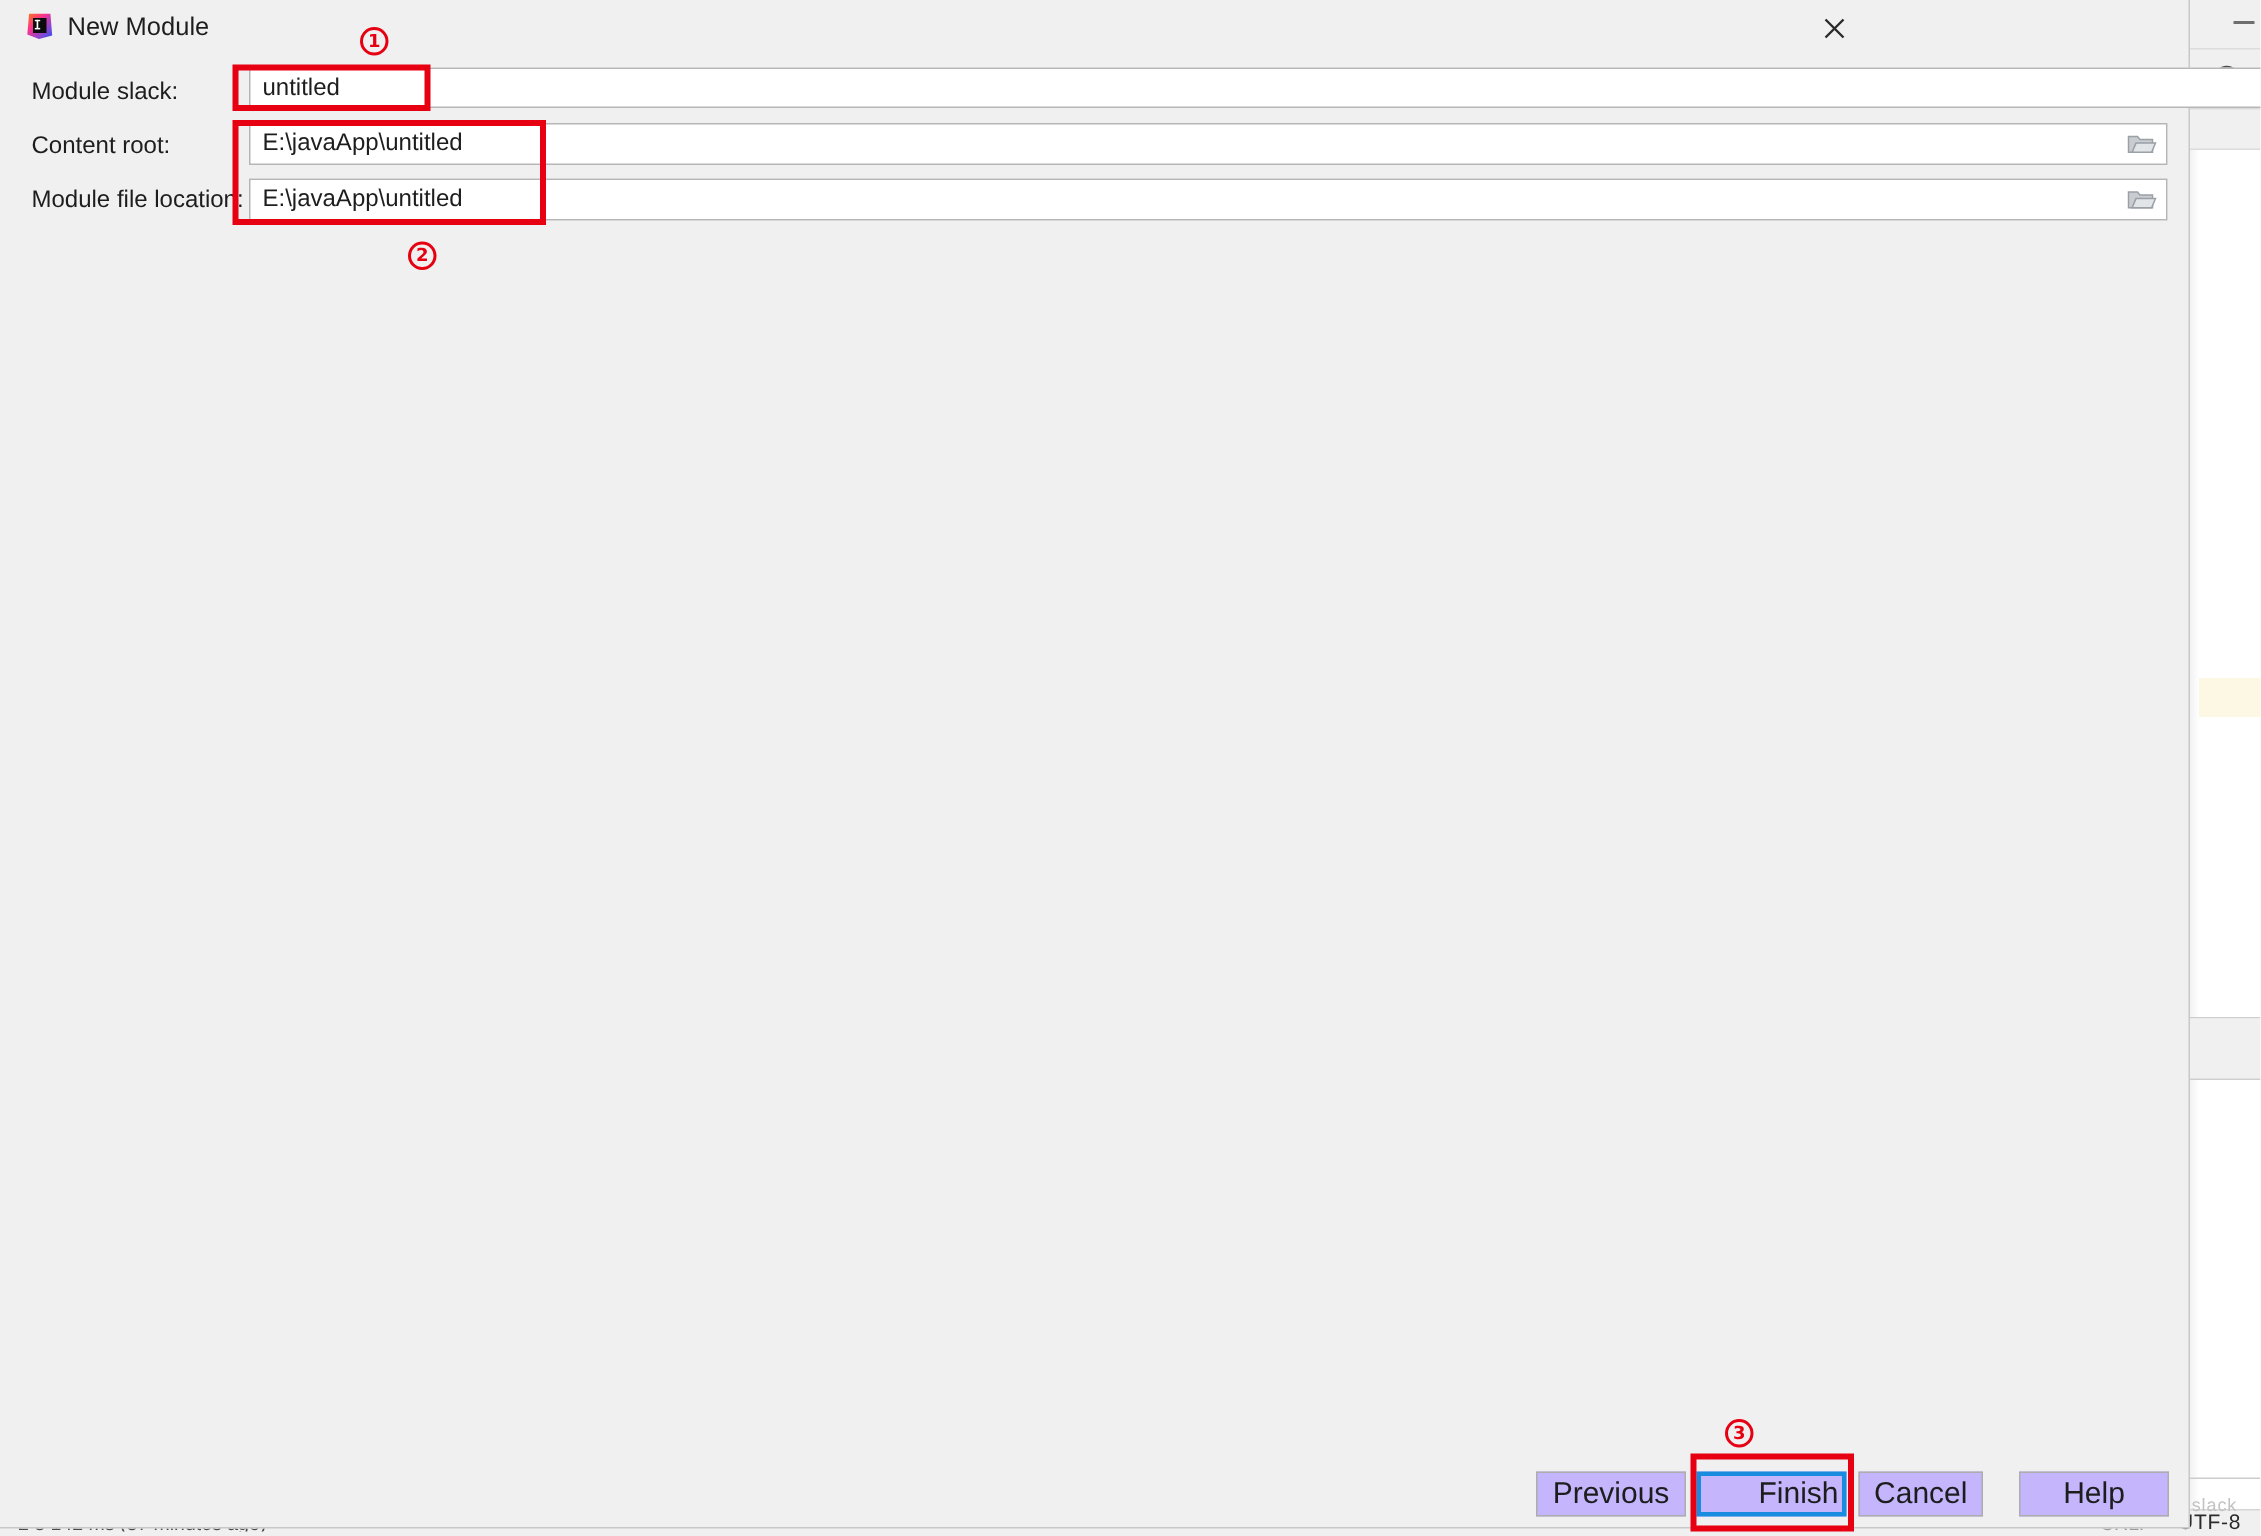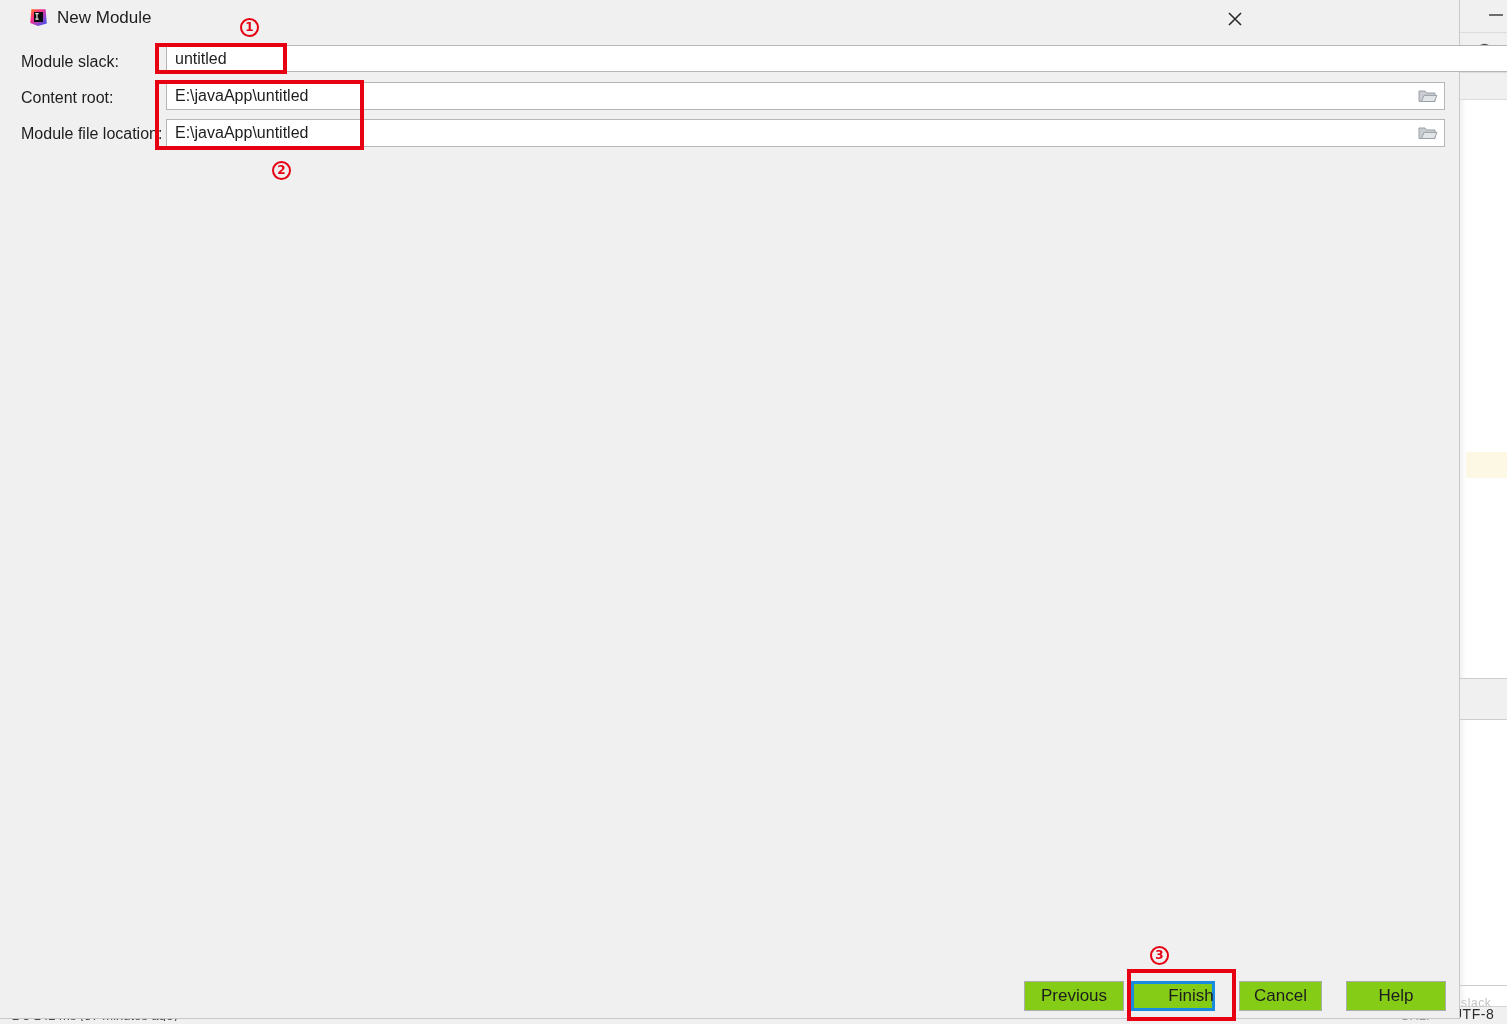--- a/index.html
+++ b/index.html
@@ -160,21 +160,21 @@
     width: 1460px;
     height: 1019px;
     background: #f0f0f0;
     border-right: 1px solid #c8c8c8;
     border-bottom: 1px solid #c8c8c8;
     box-sizing: border-box;
   }
   .dlg-titlebar {
     position: absolute;
     left: 0; top: 0;
-    width: 1252px; height: 36px; margin-left: 12px;
+    width: 1252px; height: 36px;
   }
   .dlg-app-icon {
     position: absolute;
     left: 17px; top: 8px;
     width: 19px; height: 19px;
   }
   .dlg-title {
     position: absolute;
     left: 45px; top: 8px;
     font-size: 17px;
@@ -259,34 +259,34 @@
     pointer-events: none;
   }
   .circ-1 { left: 240px; top: 18px; }
   .circ-2 { left: 272px; top: 161px; }
   .circ-3 { left: 1150px; top: 946px; }
 
   
   .dlg-btn {
     position: absolute;
     height: 30px;
-    background: #84cc16;
+    background: #c4b5fd;
     border: 1px solid #adadad;
     box-sizing: border-box;
-    font-size: 17px;
+    font-size: 20px;
     color: #1d1d1d;
     font-family: "Liberation Sans", sans-serif;
     display: flex;
     align-items: center;
     justify-content: center;
     cursor: pointer;
     white-space: nowrap;
   }
   .btn-previous { left: 1024px; top: 981px; width: 100px; }
-  .btn-finish   { left: 1131px; top: 981px; width: 84px;
+  .btn-finish   { left: 1131px; top: 981px; width: 100px;
                   border: 3px solid #1a8cdf; padding-left: 36px; }
   .btn-cancel   { left: 1239px; top: 981px; width: 83px; }
   .btn-help     { left: 1346px; top: 981px; width: 100px; }
 </style>
 </head>
 <body>
 
 <div id="ide-background">
 
   <div class="ide-right-panel"></div>

